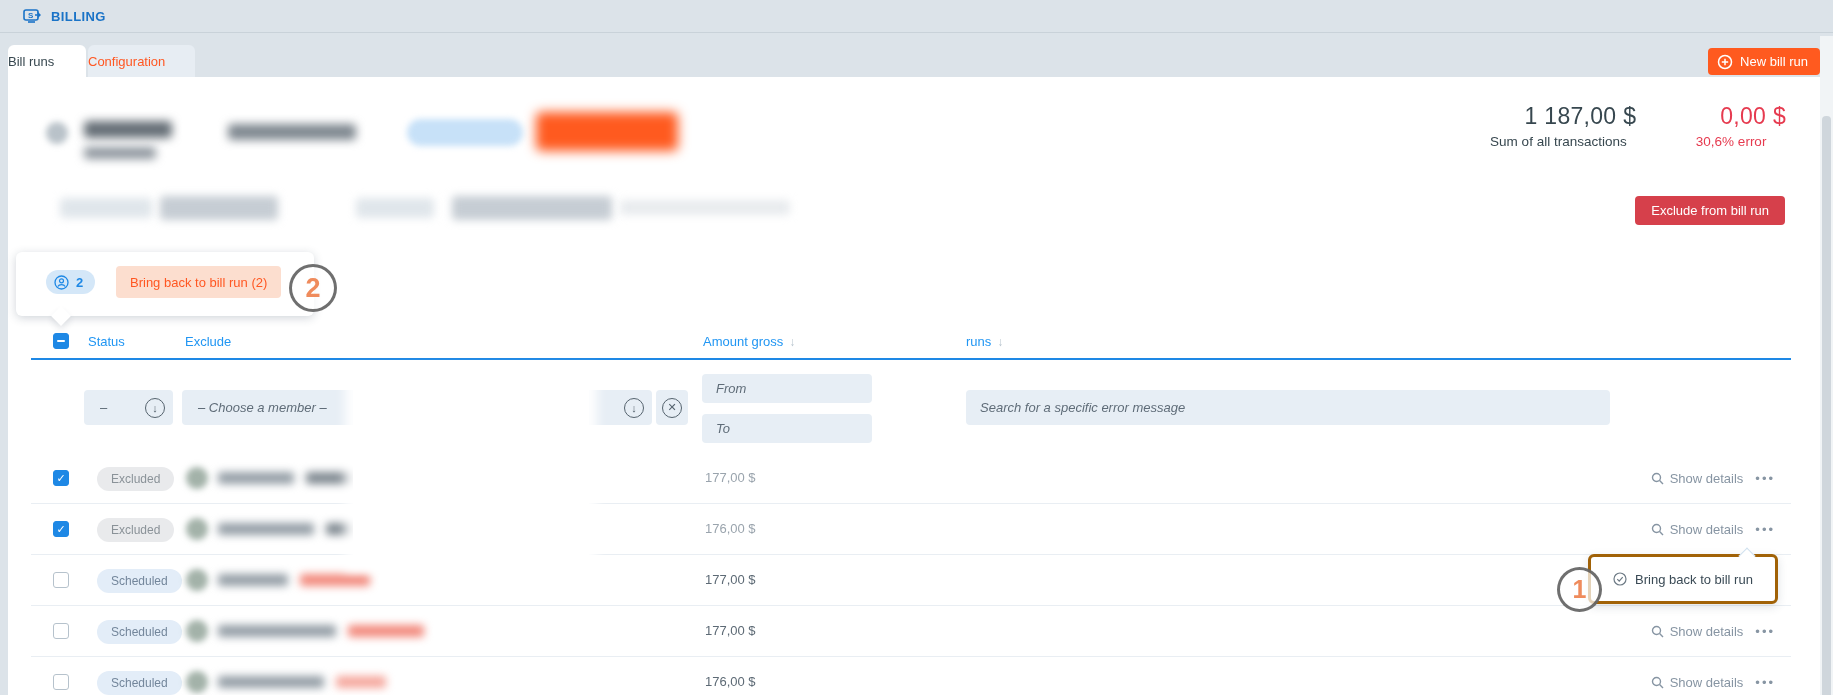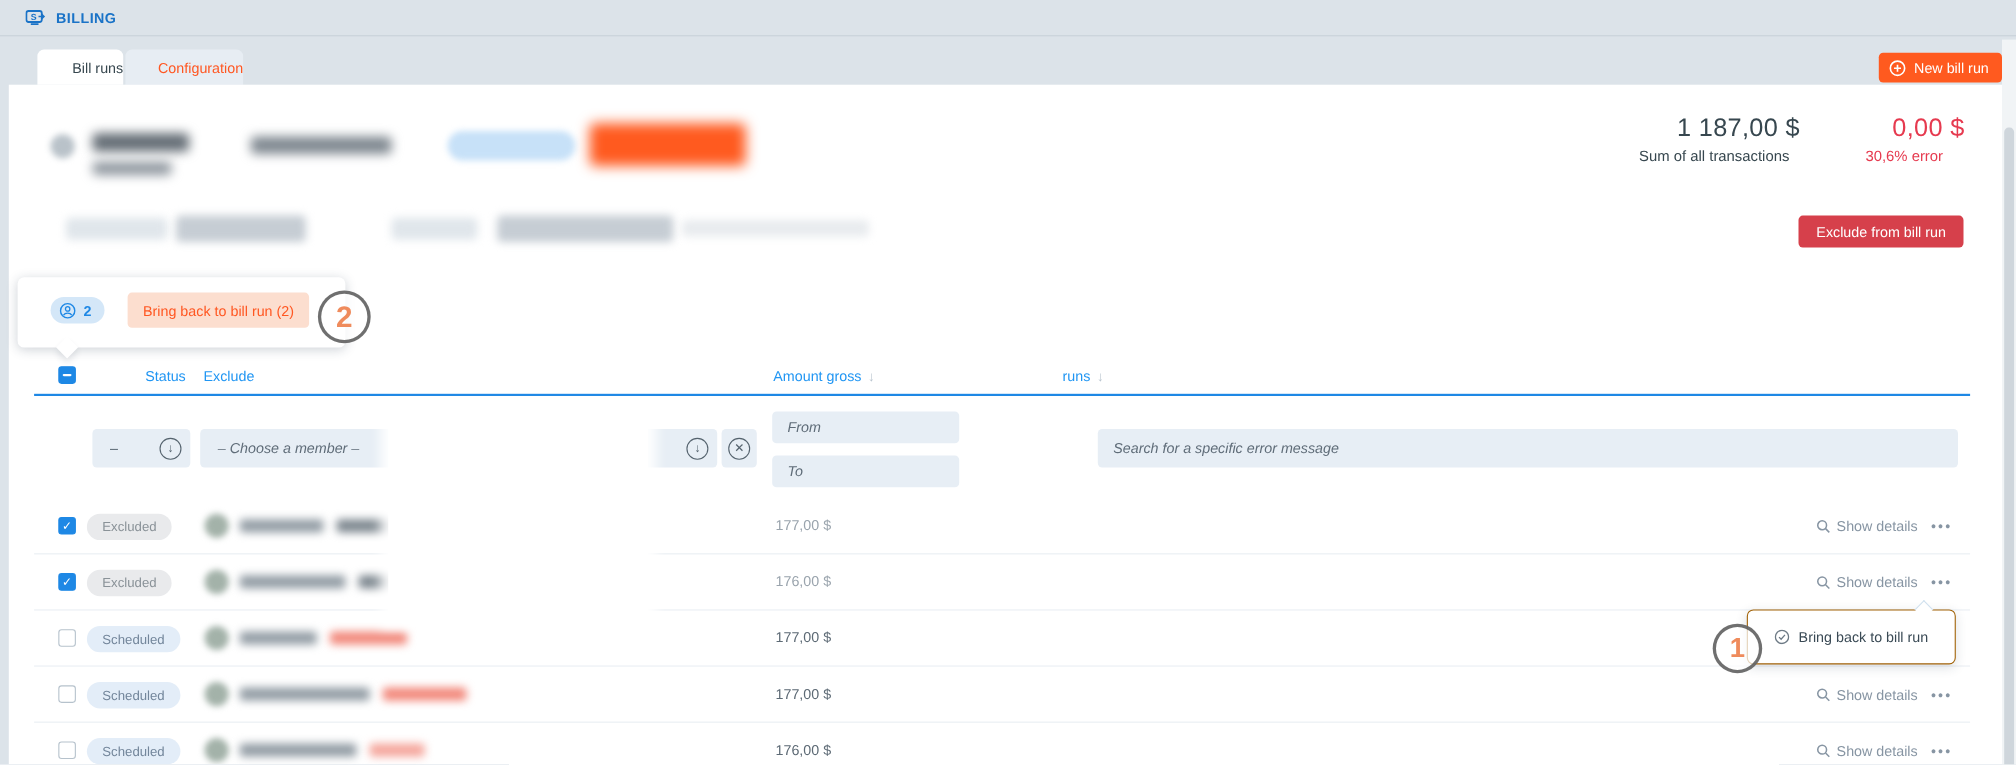--- a/index.html
+++ b/index.html
@@ -5,21 +5,21 @@
   * { margin:0; padding:0; box-sizing:border-box; }
   body { font-family:"Liberation Sans", sans-serif; background:#dde4ea; }
   #app { position:relative; width:1833px; height:695px; background:#dce3e9; overflow:hidden; }
 
   
   .topbar { position:absolute; left:0; top:0; width:100%; height:33px; border-bottom:1px solid #c9d2d9; display:flex; align-items:center; }
   .app-title { display:flex; align-items:center; gap:9px; margin-left:23px; color:#1а73c7; }
   .app-title .t { color:#1a73c7; font-size:13px; font-weight:bold; letter-spacing:.4px; }
 
   
-  .tab { position:absolute; top:45px; height:32px; display:flex; align-items:center; justify-content:flex-end; font-size:13px; border-radius:6px 6px 0 0; cursor:pointer;margin-left:26px; }
+  .tab { position:absolute; top:45px; height:32px; display:flex; align-items:center; justify-content:flex-start; font-size:13px; border-radius:6px 6px 0 0; cursor:pointer; }
   .tab-active { left:8px; width:78px; background:#ffffff; color:#37474f; font-weight:500; z-index:2; }
   .tab-inactive { left:88px; width:107px; background:#e7edf3; color:#ff5722; font-weight:500; }
 
   .btn-new { position:absolute; top:48px; right:13px; height:27px; padding:0 12px 0 9px; background:#ff5a1f; border:none; border-radius:4px; color:#fff; font-size:13px; display:flex; align-items:center; gap:7px; cursor:pointer; font-family:inherit; }
 
   
   .panel { position:absolute; left:8px; top:77px; width:1825px; height:618px; background:#ffffff; }
 
   
   .blur { position:absolute; filter:blur(5px); border-radius:4px; }
@@ -55,40 +55,40 @@
   .cb.ind { background:#1e88e5; border-color:#1e88e5; }
   .cb.ind::after { content:""; width:8px; height:2px; background:#fff; border-radius:1px; }
 
   .filter-box { position:absolute; background:#e7eef5; border-radius:4px; display:flex; align-items:center; color:#5f6c78; font-size:13px; font-style:italic; }
   .filter-box input { flex:1; border:none; background:transparent; font:italic 13px "Liberation Sans", sans-serif; color:#14532d; padding:0 14px; outline:none; }
   .filter-box input::placeholder { color:#5f6c78; opacity:1; }
   .circle-ic { width:20px; height:20px; border-radius:50%; border:1.5px solid #55636e; color:#55636e; font-size:11px; font-style:normal; display:flex; align-items:center; justify-content:center; flex:none; cursor:pointer; }
 
   .row { position:absolute; left:31px; width:1760px; height:51px; }
   .row .sep { position:absolute; left:0; bottom:0; width:100%; height:1px; background:#e9eef3; }
-  .pill { position:absolute; left:48px; top:14px; height:24px; padding:0 14px; border-radius:12px; font-size:12px; display:flex; align-items:center; }
+  .pill { position:absolute; left:66px; top:14px; height:24px; padding:0 14px; border-radius:12px; font-size:12px; display:flex; align-items:center; }
   .pill.excluded { background:#e9eaec; color:#8a9298; }
   .pill.scheduled { background:#e3edf8; color:#73869b; }
   .row .avatar { position:absolute; left:155px; top:14px; width:22px; height:22px; background:#a3b2a9; }
   .row .nblob { position:absolute; top:19px; height:12px; filter:blur(4px); border-radius:3px; background:#949ea6; }
   .row .tblob { position:absolute; top:19px; height:12px; filter:blur(4px); border-radius:3px; }
   .tblob.gray { background:#7e8890; }
   .tblob.red { background:#f2897c; }
   .amount { position:absolute; left:674px; top:17px; font-size:13px; color:#5d6a75; }
   .amount.muted { color:#9aa4ad; }
   .actions { position:absolute; right:16px; top:0; height:51px; display:flex; align-items:center; gap:12px; color:#8795a3; }
   .show-details { display:flex; align-items:center; gap:6px; font-size:13px; cursor:pointer; }
   .dots { letter-spacing:2px; font-size:13px; cursor:pointer; line-height:6px; }
   .dots::before { content:"•••"; }
 
   
   .redact { position:absolute; left:353px; top:377px; width:236px; height:186px; background:#fff; box-shadow:0 0 10px 8px rgba(255,255,255,.95); z-index:3; pointer-events:none; }
 
   
-  .ctx-menu { position:absolute; left:1588px; top:554px; width:190px; height:50px; background:#fff; border:1px solid #a16207; border-radius:6px; box-shadow:0 3px 10px rgba(40,60,80,.15); z-index:20; display:flex; align-items:center; justify-content:center; gap:8px; font-size:13px; color:#3a4a55; cursor:pointer; }
+  .ctx-menu { position:absolute; left:1588px; top:554px; width:190px; height:50px; background:#fff; border:3px solid #a16207; border-radius:6px; box-shadow:0 3px 10px rgba(40,60,80,.15); z-index:20; display:flex; align-items:center; justify-content:center; gap:8px; font-size:13px; color:#3a4a55; cursor:pointer; }
   .ctx-menu .ptr { position:absolute; right:22px; top:-7px; width:12px; height:12px; background:#fff; border-left:1px solid #cfe0ee; border-top:1px solid #cfe0ee; transform:rotate(45deg); }
 
   
   .sb-track { position:absolute; right:0; top:36px; width:13px; height:659px; background:#f1f4f6; }
   .sb-thumb { position:absolute; right:2px; top:80px; width:9px; height:610px; background:#cfd6dc; border-radius:4px; cursor:pointer; }
 </style>
 </head>
 <body>
 
 <div id="app">
@@ -144,21 +144,21 @@
       <div class="lbl">30,6% error</div>
     </div>
   </div>
 
   <button class="btn-exclude">Exclude from bill run</button>
 
   <div class="redact"></div>
 
   <div class="thead">
     <div class="cb ind" style="left:22px; top:3px;"></div>
-    <div class="col" style="left:57px;margin-left:44px;">Status</div>
+    <div class="col" style="left:57px;">Status</div>
     <div class="col" style="left:154px;">Exclude</div>
     <div class="col" style="left:672px;"><span>Amount gross</span><span class="sort-arrow">↓</span></div>
     <div class="col" style="left:935px;"><span>runs</span><span class="sort-arrow">↓</span></div>
   </div>
   <div class="blue-line"></div>
 
   <div class="filter-box" style="left:84px; top:390px; width:89px; height:35px; padding:0 8px 0 16px; justify-content:space-between;">
     <span style="font-style:normal; color:#55636e;">–</span>
     <span class="circle-ic">↓</span>
   </div>
@@ -168,21 +168,21 @@
   </div>
   <div class="filter-box" style="left:656px; top:390px; width:32px; height:35px; justify-content:center;">
     <span class="circle-ic">✕</span>
   </div>
   <div class="filter-box" style="left:702px; top:374px; width:170px; height:29px;">
     <input placeholder="From" style="">
   </div>
   <div class="filter-box" style="left:702px; top:414px; width:170px; height:29px;">
     <input placeholder="To" style="">
   </div>
-  <div class="filter-box" style="left:966px; top:390px; width:782px; height:35px;margin-left:32px;">
+  <div class="filter-box" style="left:966px; top:390px; width:644px; height:35px;">
     <input placeholder="Search for a specific error message" style="">
   </div>
 
   <div class="row" style="top:453px;">
     <div class="cb on" style="left:22px; top:17px;">✓</div>
     <div class="pill excluded">Excluded</div>
     <div class="avatar blur-circle"></div>
     <div class="nblob" style="left:187px; width:76px;"></div>
     <div class="tblob gray" style="left:275px; width:84px;"></div>
     <div class="amount muted">177,00 $</div>

